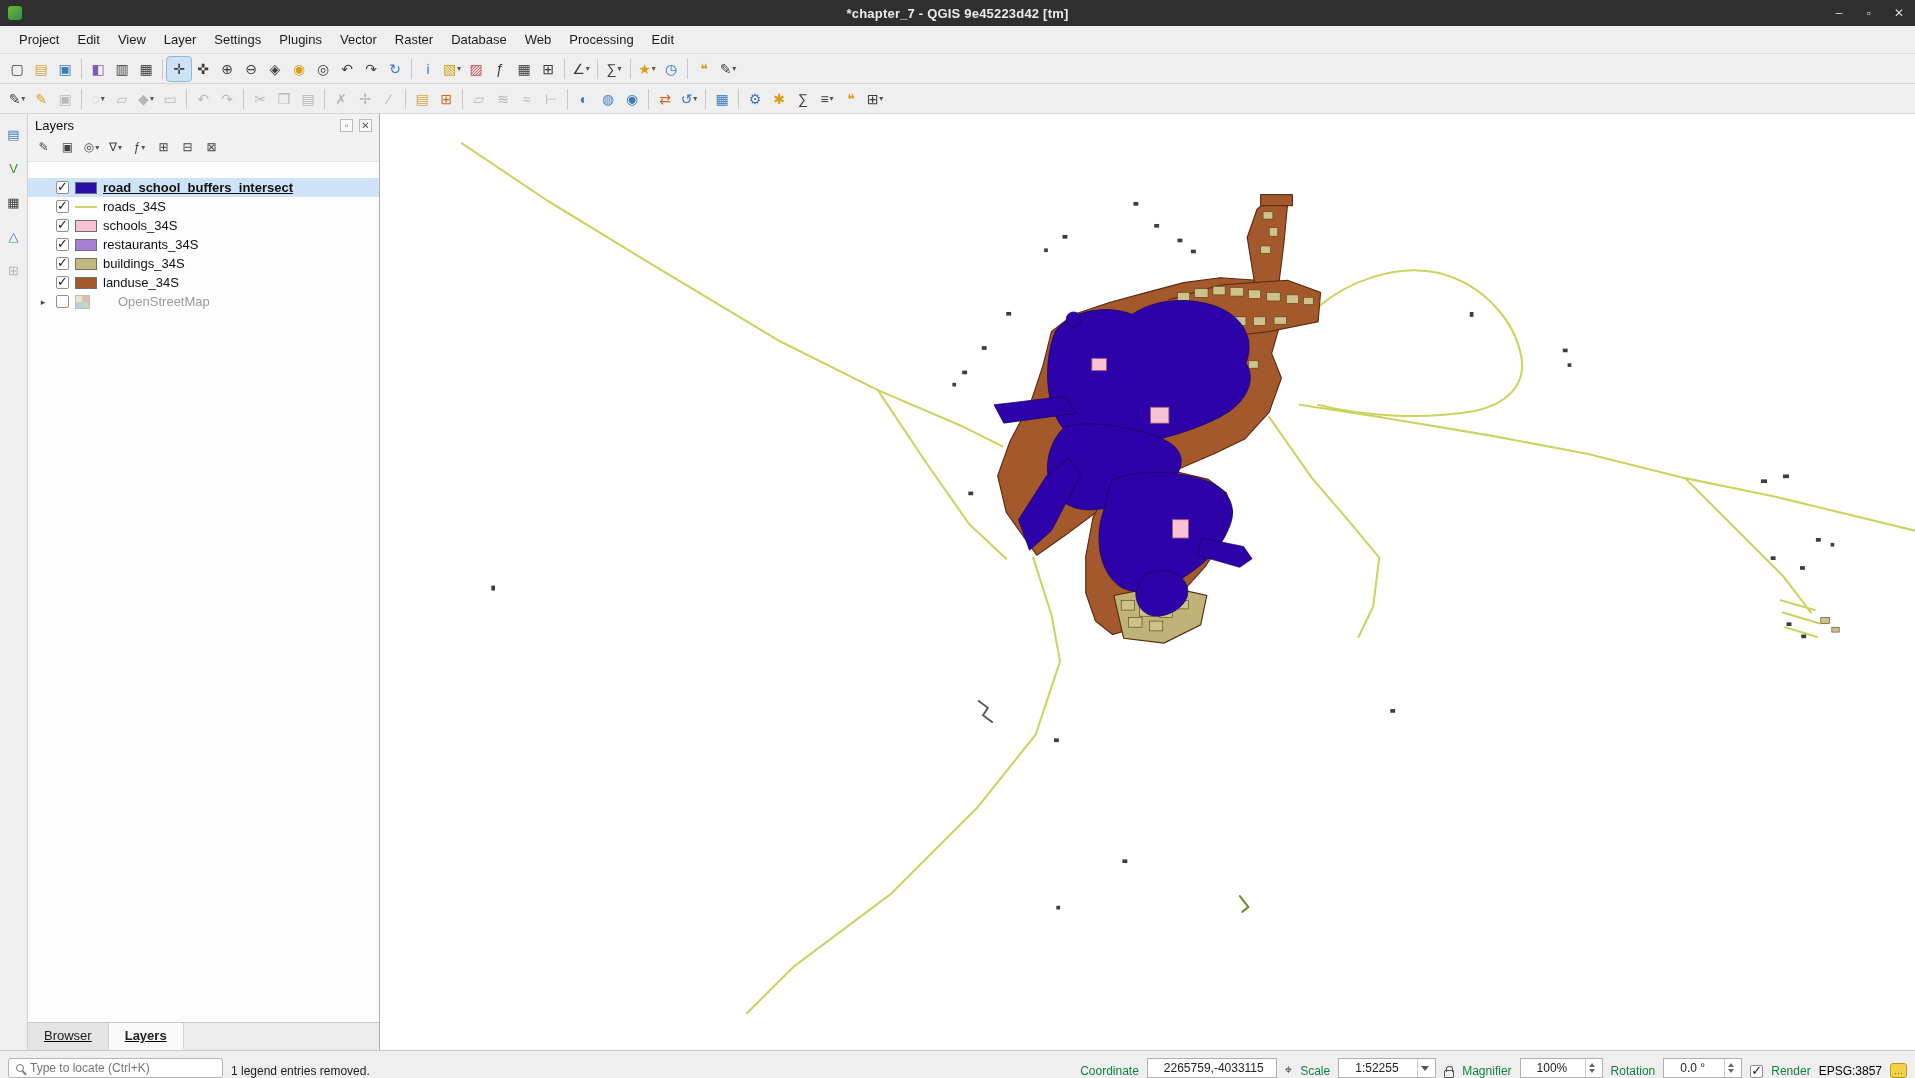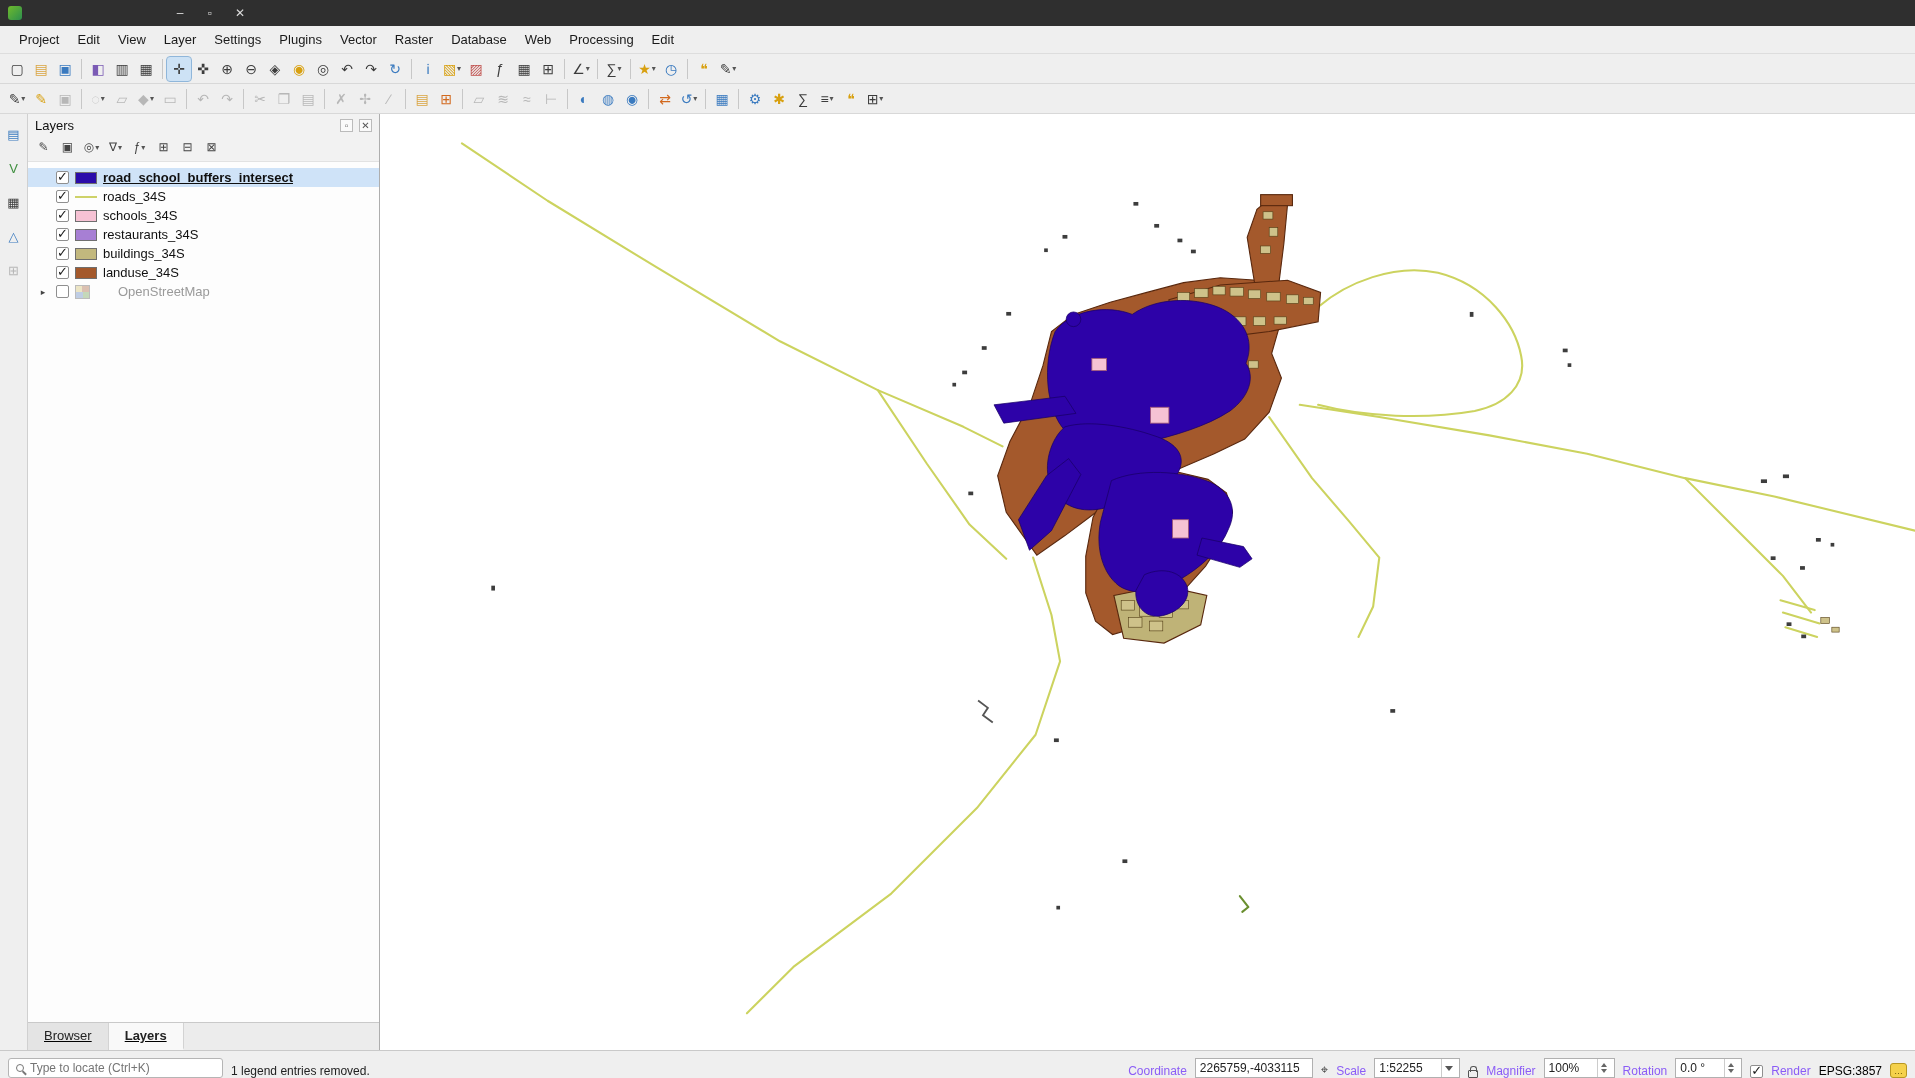--- a/index.html
+++ b/index.html
@@ -32,21 +32,21 @@
   .vtoolbar { width:28px; background:#efefef; border-right:1px solid #d0d0d0; display:flex; flex-direction:column; align-items:center; padding-top:8px; gap:10px; }
   .vtoolbar .tbtn { font-size:13px; }
 
   
   .panel { width:352px; background:#f2f2f2; border-right:1px solid #aeaeae; display:flex; flex-direction:column; }
   .panel-header { display:flex; align-items:center; justify-content:space-between; padding:4px 7px 2px 7px; font-size:13px; color:#111; }
   .panel-header .hbtns { display:flex; gap:6px; }
   .panel-header .hbtn { font-size:10px; color:#555; border:1px solid #bbb; width:13px; height:13px; line-height:11px; text-align:center; background:#fafafa; }
   .panel-tools { display:flex; align-items:center; gap:3px; padding:2px 5px 4px 5px; }
   .ptool { width:21px; height:20px; display:flex; align-items:center; justify-content:center; font-size:12px; color:#444; border-radius:3px; }
-  .layer-tree { flex:1; background:#fdfdfd; border-top:1px solid #e2e2e2; padding-top:6px; overflow:hidden; }
+  .layer-tree { flex:1; background:#fdfdfd; border-top:1px solid #e2e2e2; padding-top:16px; overflow:hidden; }
   .layer-row { display:flex; align-items:center; height:19px; padding-left:8px; gap:6px; font-size:13px; }
   .layer-row.sel { background:#cfe3f8; }
   .twisty { width:14px; font-size:9px; color:#444; text-align:center; flex:none; }
   .cb { width:13px; height:13px; border:1px solid #8f8f8f; background:#fff; border-radius:2px; position:relative; flex:none; }
   .cb.checked::after { content:"✓"; position:absolute; top:-3px; left:0px; font-size:13px; color:#1a1a1a; }
   .swatch { width:22px; height:12px; border:1px solid #6f6f6f; flex:none; }
   .swatch.line { border:none; display:flex; align-items:center; }
   .swatch.line i { display:block; width:22px; height:2px; }
   .swatch.raster { border:1px solid #9a9a9a; width:15px; height:14px;
       background: conic-gradient(#c9a08a 0 25%, #a8c596 0 50%, #9fb4d8 0 75%, #e3d9a8 0); opacity:.65; }
@@ -61,41 +61,42 @@
   .map { flex:1; background:#fff; position:relative; }
   .map svg { position:absolute; inset:0; width:100%; height:100%; }
 
   
   .statusbar { height:28px; background:#efefef; border-top:1px solid #c9c9c9; display:flex; align-items:flex-end; padding:0 8px; font-size:12px; color:#222; gap:8px; }
   .locate { display:flex; align-items:center; gap:6px; background:#fff; border:1px solid #b5b5b5; border-radius:3px; height:20px; padding:0 7px; width:215px; }
   .locate input { border:none; outline:none; font-size:12px; width:100%; background:transparent; color:#333; font-family:"Liberation Sans", sans-serif; }
   .mag { width:8px; height:8px; border:1.5px solid #777; border-radius:50%; position:relative; flex:none; }
   .mag::after { content:""; position:absolute; width:5px; height:1.5px; background:#777; transform:rotate(45deg); right:-4px; bottom:-2px; }
   .spacer { flex:1; }
-  .sb-label { color:#8b5cf6; }
+  .sb-label { color:#15803d; }
   .sb-field { background:#fff; border:1px solid #b0b0b0; height:20px; display:flex; align-items:center; padding:0 4px; }
-  .sb-field input { border:none; outline:none; font-size:12px; background:transparent; font-family:"Liberation Sans", sans-serif; color:#222; }
+  .sb-field input { border:none; outline:none; font-size:12px; background:transparent; font-family:"Liberation Sans", sans-serif; color:#222;margin-left:12px; }
   .combo-arrow { width:14px; height:18px; display:flex; align-items:center; justify-content:center; border-left:1px solid #ccc; }
   .combo-arrow b { width:0; height:0; border-left:4px solid transparent; border-right:4px solid transparent; border-top:5px solid #555; }
   .spin { display:flex; flex-direction:column; justify-content:center; gap:2px; border-left:1px solid #ccc; padding:0 3px; height:18px; }
   .spin .up { width:0; height:0; border-left:3px solid transparent; border-right:3px solid transparent; border-bottom:4px solid #666; }
   .spin .dn { width:0; height:0; border-left:3px solid transparent; border-right:3px solid transparent; border-top:4px solid #666; }
   .lock { width:10px; height:8px; border:1px solid #555; border-radius:1px; position:relative; margin-top:5px; flex:none; }
   .lock::before { content:""; position:absolute; top:-5px; left:1px; width:5px; height:5px; border:1px solid #555; border-bottom:none; border-radius:3px 3px 0 0; }
   .bubble { width:17px; height:15px; background:#f5d14b; border:1px solid #b89722; border-radius:3px; display:flex; align-items:center; justify-content:center; font-size:9px; color:#6b5405; }
   .crs { color:#000000; }
   .glyph12 { font-size:13px; color:#444; }
 </style>
 </head>
 <body>
 
 <div class="titlebar">
   <div class="left">
     <span class="appicon"></span>
   </div>
+  <div class="tb-title">*chapter_7 - QGIS 9e45223d42 [tm]</div>
   <div class="win-controls">
     <span class="win-btn">–</span>
     <span class="win-btn">▫</span>
     <span class="win-btn">✕</span>
   </div>
 </div>
 
 <div class="menubar">
   <span class="menu-item">Project</span>
   <span class="menu-item">Edit</span>

